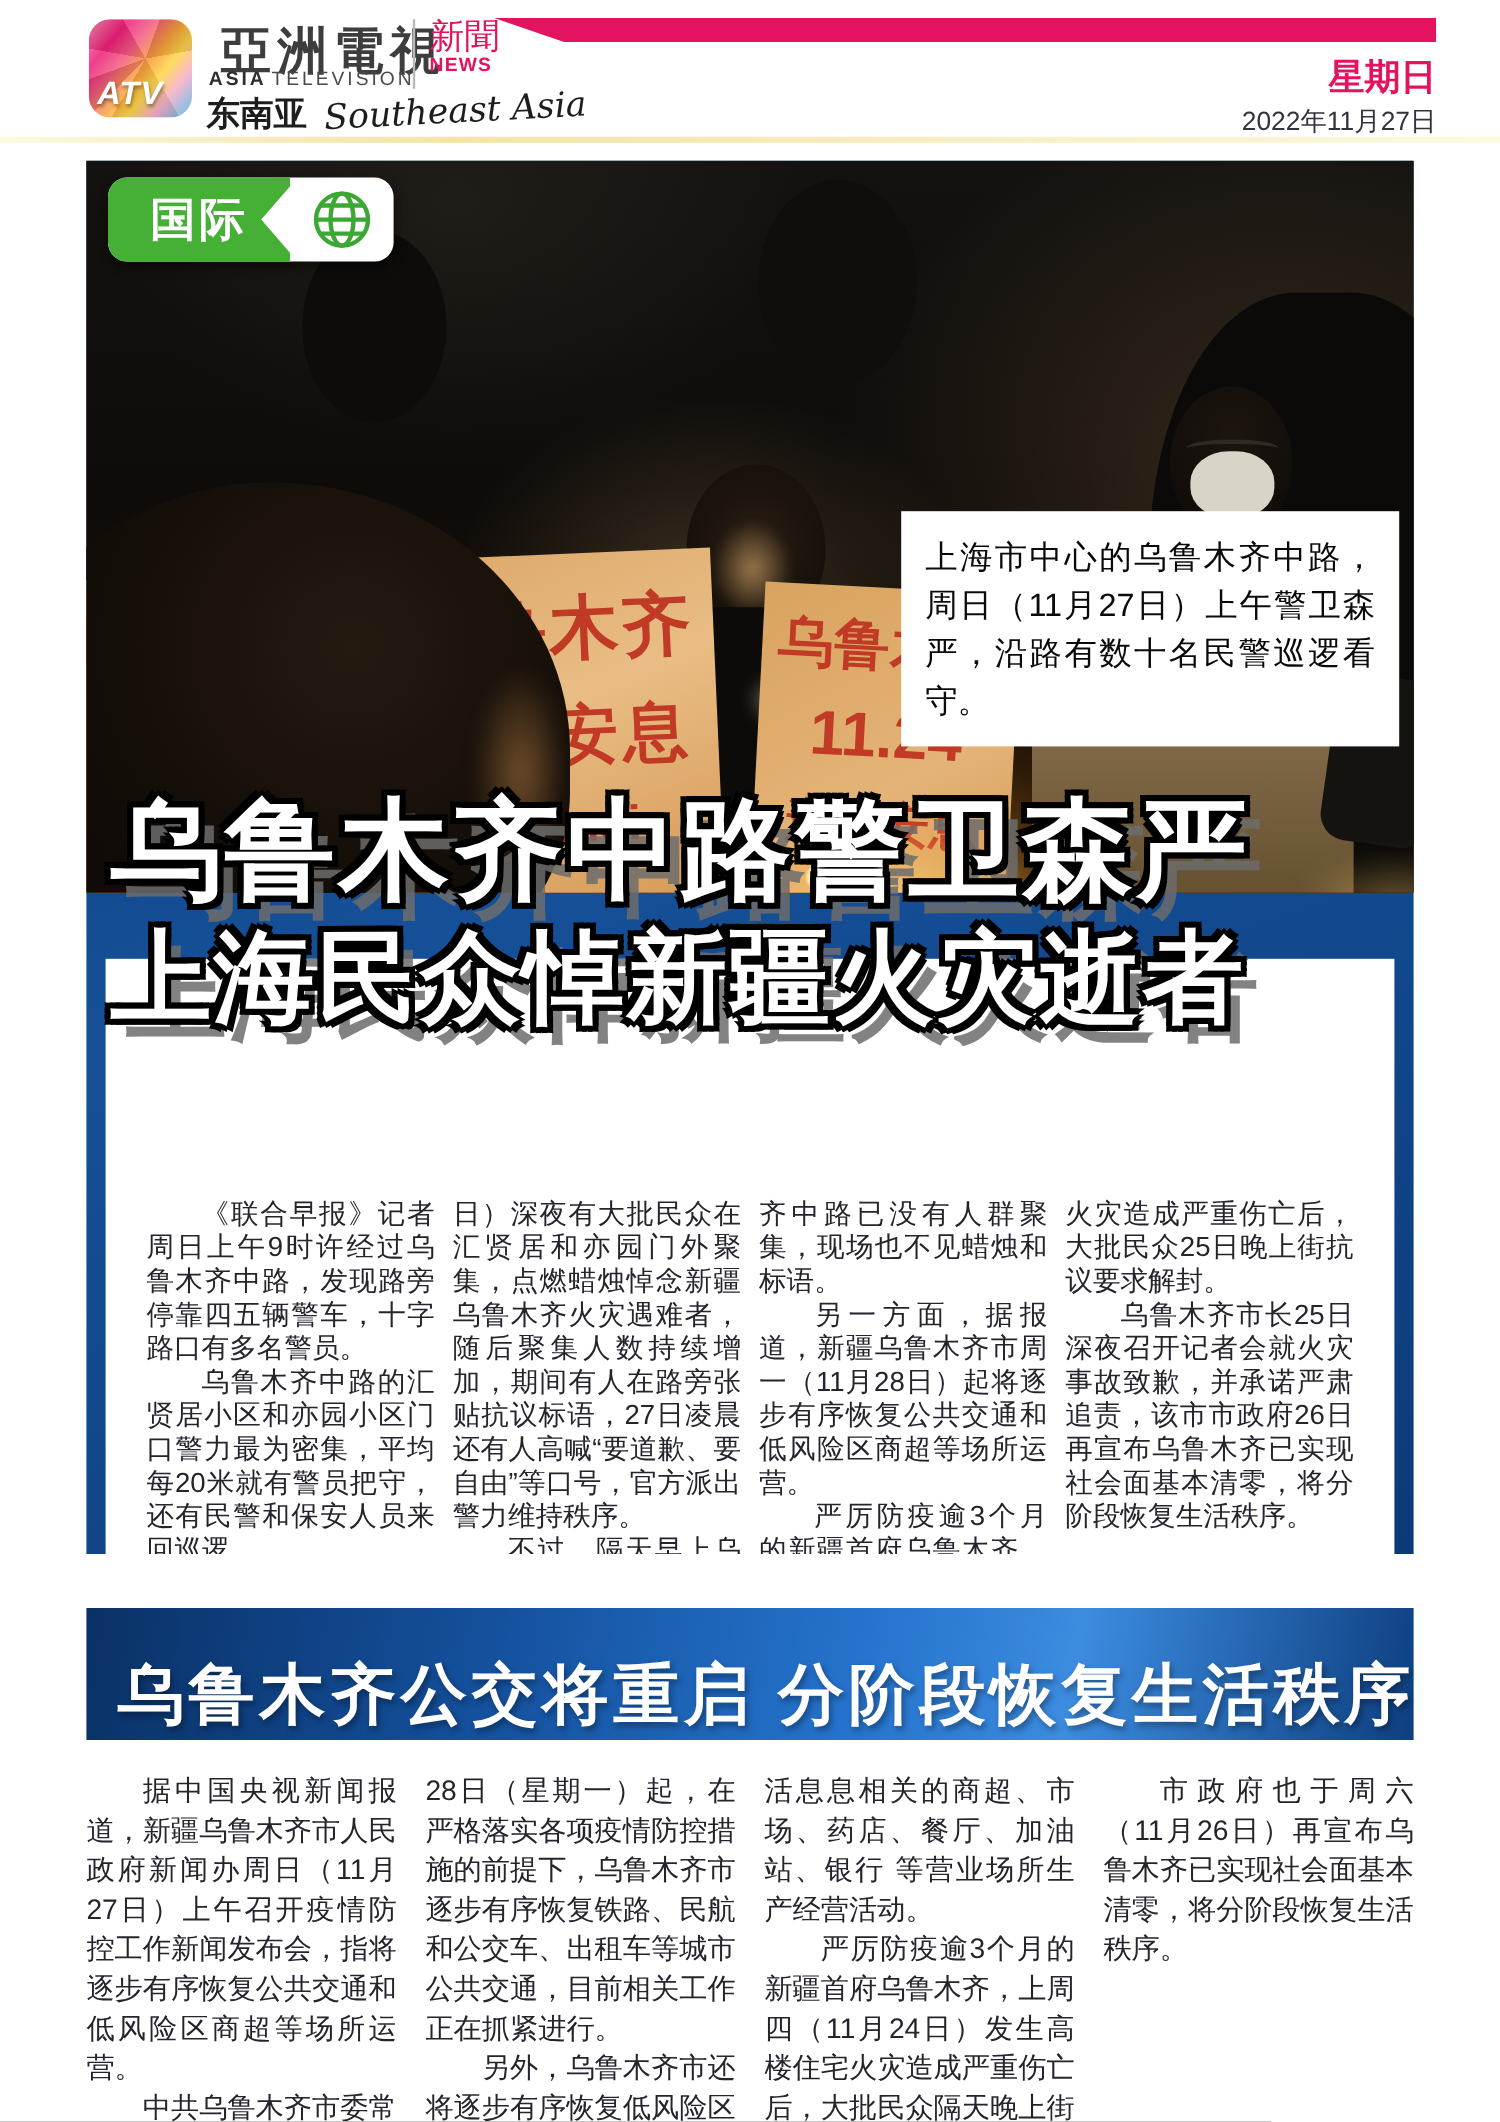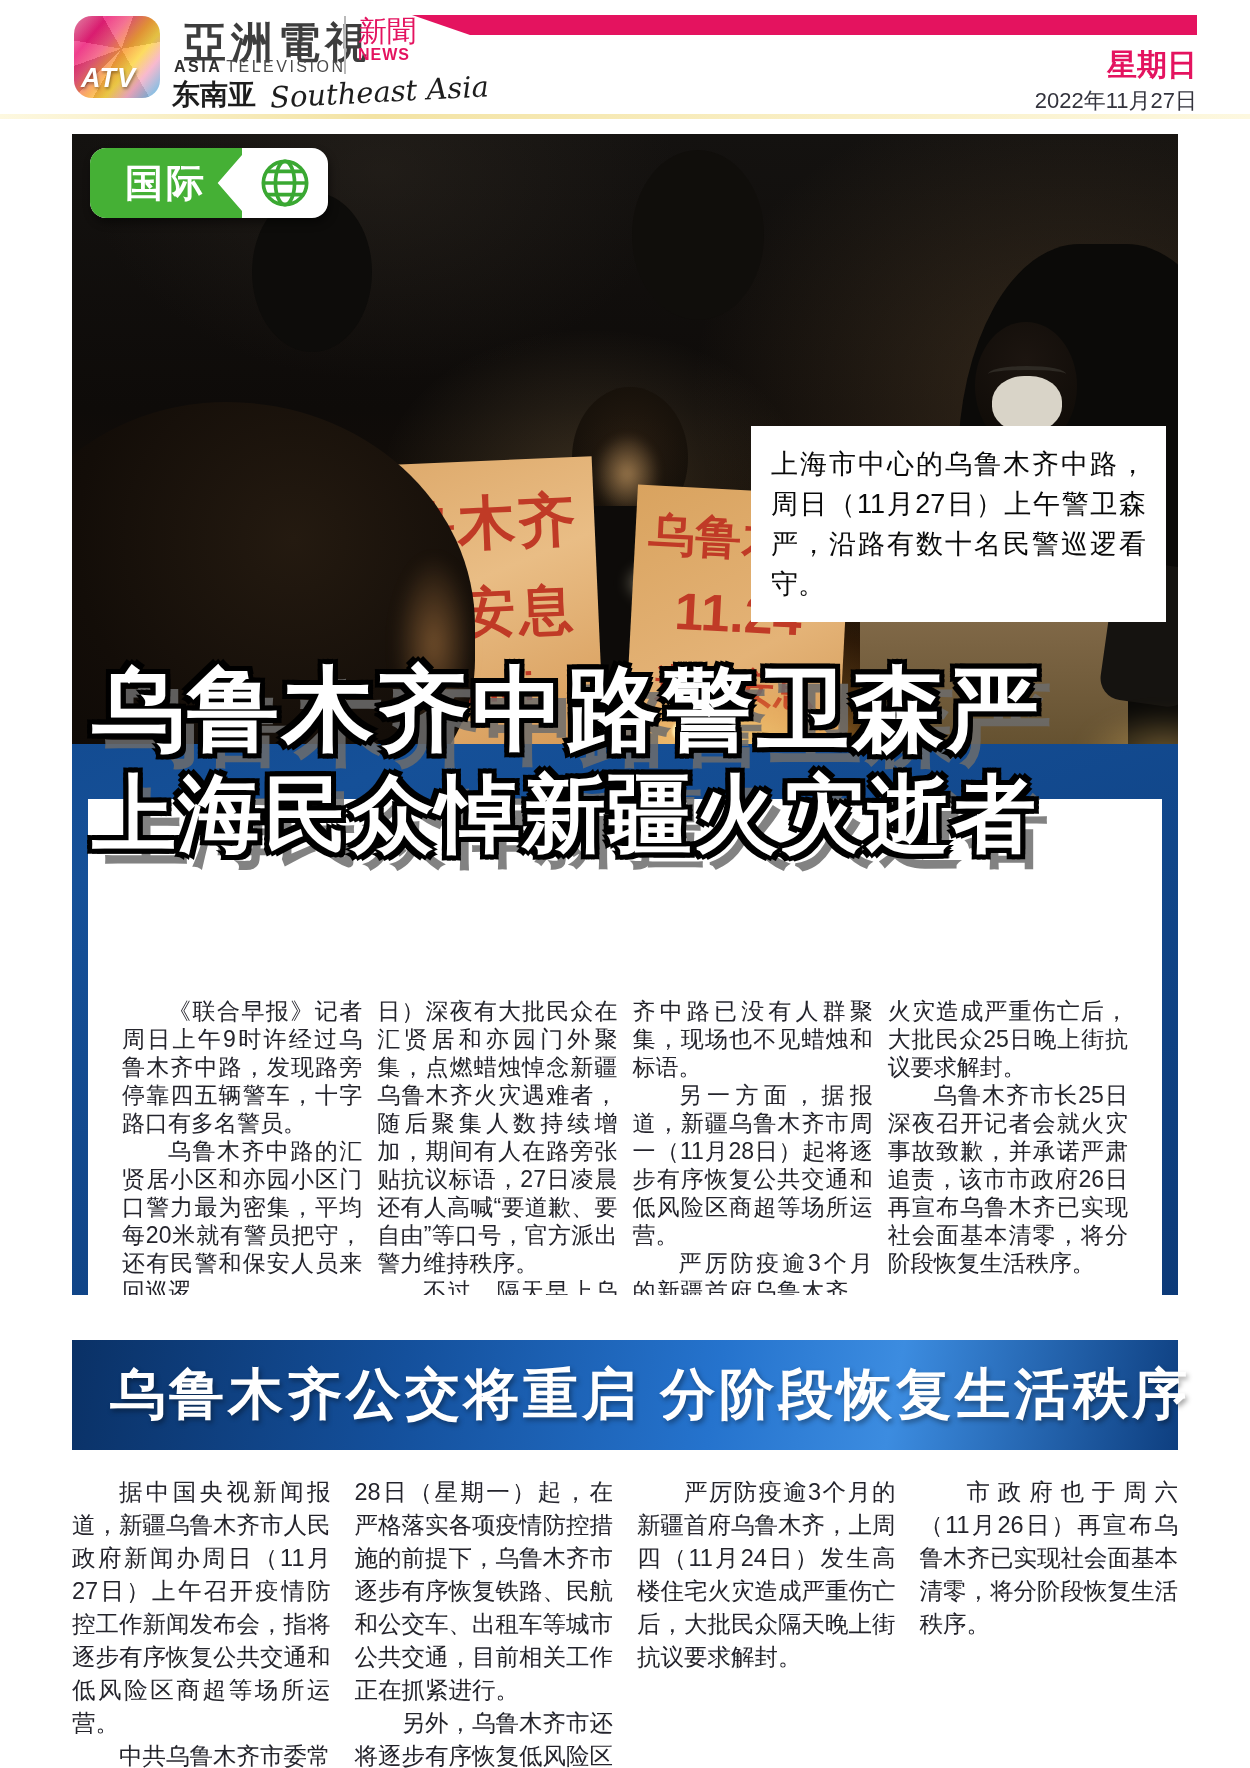--- a/index.html
+++ b/index.html
@@ -102,21 +102,21 @@
   .hl2{font-size:92px;letter-spacing:3px;margin-top:8px;}
 
   
   .panel{margin:55px 16px 16px;background:#fff;height:496px;padding:198px 34px 24px;overflow:hidden;}
   .cols{display:flex;gap:15px;}
   .col{flex:1;}
   .para{font-size:23px;line-height:28px;color:var(--ink);text-align:justify;}
   .para.ind{text-indent:2em;}
 
   
-  .banner{margin-top:45px;height:110px;display:flex;align-items:center;padding-left:38px;
+  .banner{margin-top:45px;height:110px;display:flex;align-items:flex-end;padding-left:26px;
     background:linear-gradient(100deg,#0a3166 0%,#14509c 30%,#2573cd 58%,#3c8ce0 74%,#0e3f80 100%);}
   .banner span{font-size:55px;font-weight:900;color:#fff;letter-spacing:4px;white-space:nowrap;text-shadow:2px 3px 5px rgba(0,0,0,.35);}
   .article2{margin-top:26px;}
   .cols2{gap:24px;}
   .cols2 .para{font-size:23.5px;line-height:33px;}
 </style>
 </head>
 <body>
 
 <div class="page">
@@ -235,20 +235,21 @@
       <div class="cols cols2">
           <div class="col">
             <p class="para ind">据中国央视新闻报道，新疆乌鲁木齐市人民政府新闻办周日（11月27日）上午召开疫情防控工作新闻发布会，指将逐步有序恢复公共交通和低风险区商超等场所运营。</p>
             <p class="para ind">中共乌鲁木齐市委常委、宣传部部长隋荣表示，即11月</p>
           </div>
           <div class="col">
             <p class="para">28日（星期一）起，在严格落实各项疫情防控措施的前提下，乌鲁木齐市逐步有序恢复铁路、民航和公交车、出租车等城市公共交通，目前相关工作正在抓紧进行。</p>
             <p class="para ind">另外，乌鲁木齐市还将逐步有序恢复低风险区与群众生</p>
           </div>
           <div class="col">
+            <p class="para">活息息相关的商超、市场、药店、餐厅、加油站、银行 等营业场所生产经营活动。</p>
             <p class="para ind">严厉防疫逾3个月的新疆首府乌鲁木齐，上周四（11月24日）发生高楼住宅火灾造成严重伤亡后，大批民众隔天晚上街抗议要求解封。</p>
           </div>
           <div class="col">
             <p class="para ind">市政府也于周六（11月26日）再宣布乌鲁木齐已实现社会面基本清零，将分阶段恢复生活秩序。</p>
           </div>
         </div>
     </section>
 
   </div>
 </div>

